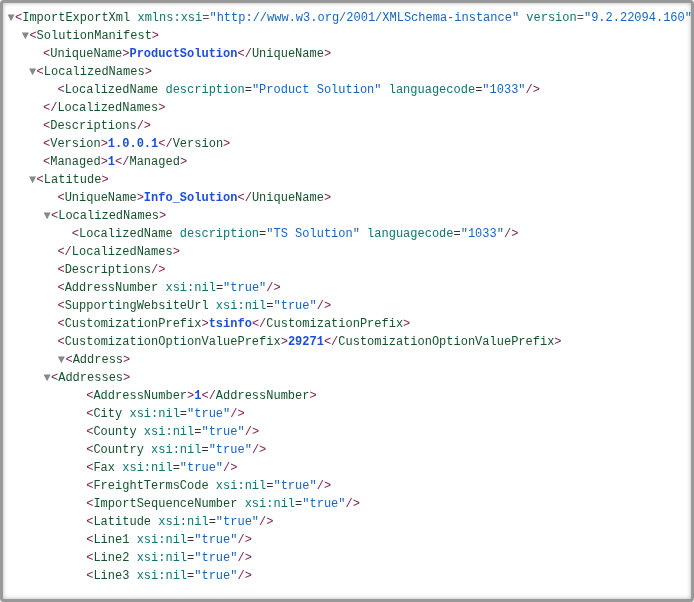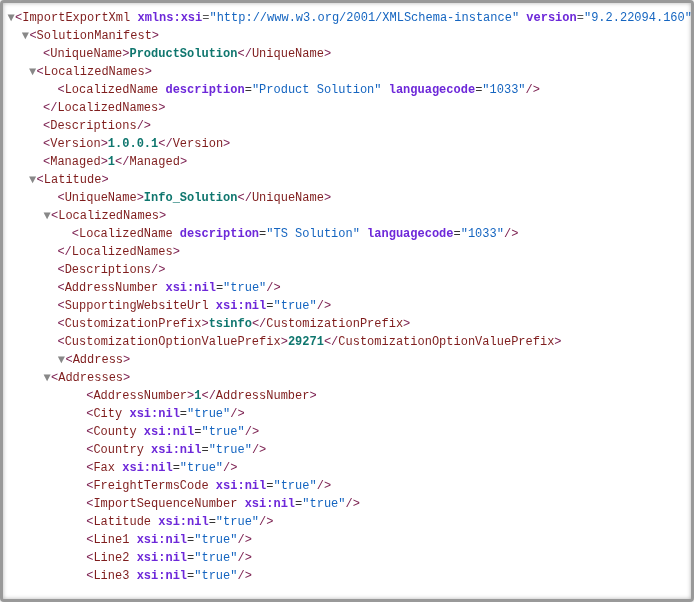--- a/index.html
+++ b/index.html
@@ -25,25 +25,25 @@
   .xml-line {
     white-space: pre;
     color: #333;
   }
   .arrow {
     color: #888;
     display: inline-block;
     width: 8px;
     text-align: center;
   }
-  .tag { color: #7f1d1d; }       
+  .tag { color: #14532d; }       
   .bracket { color: #7d2252; }
-  .attr { color: #6d28d9; font-weight: bold; }      
+  .attr { color: #0f766e; }      
   .str  { color: #1565c0; }      
-  .val  { color: #0f766e; font-weight: bold; }
+  .val  { color: #1d4ed8; font-weight: bold; }
   .ns   { color: #555; }
   .content {
     position: absolute;
     top: 6px;
     left: 4px;
     right: 4px;
   }
 </style>
 </head>
 <body>

